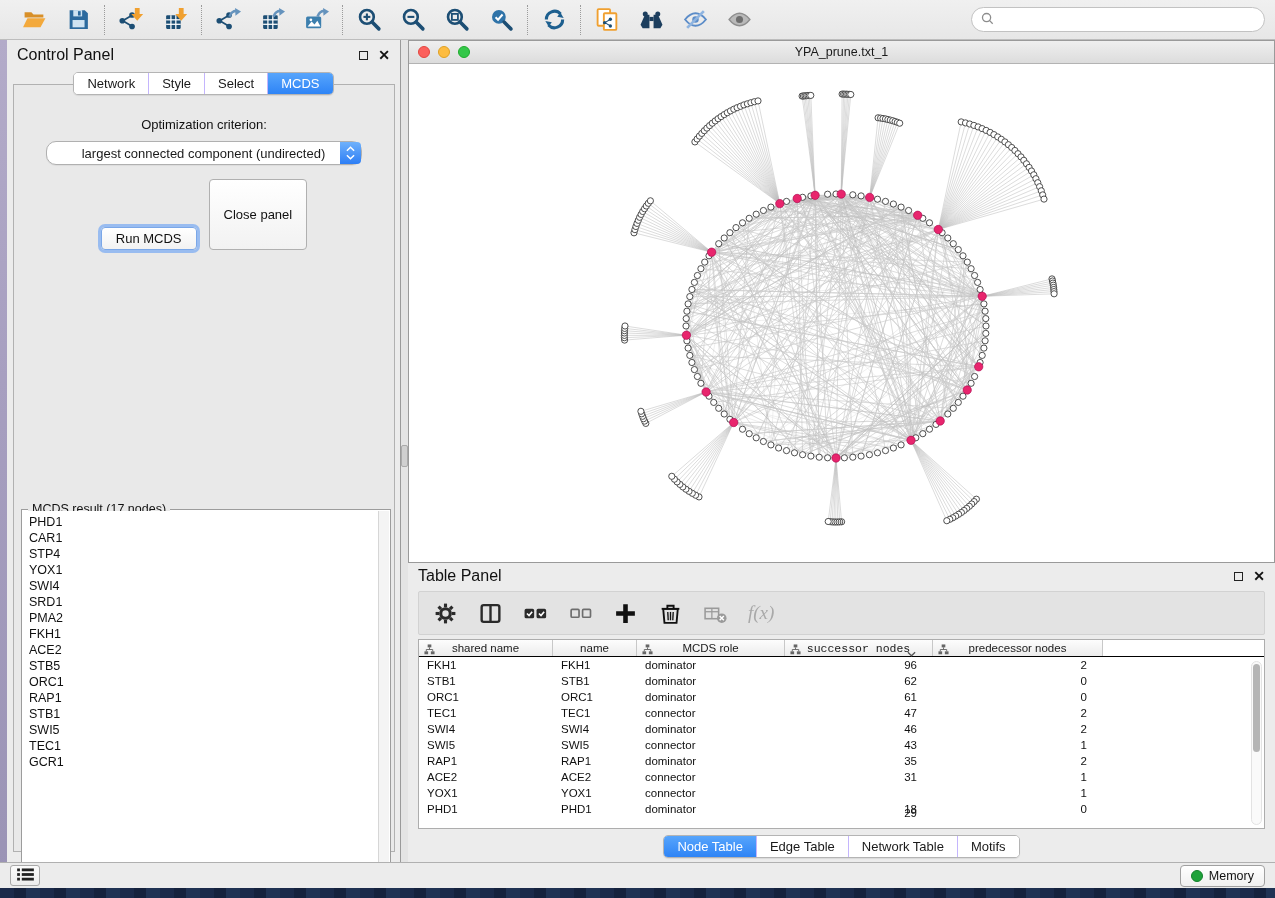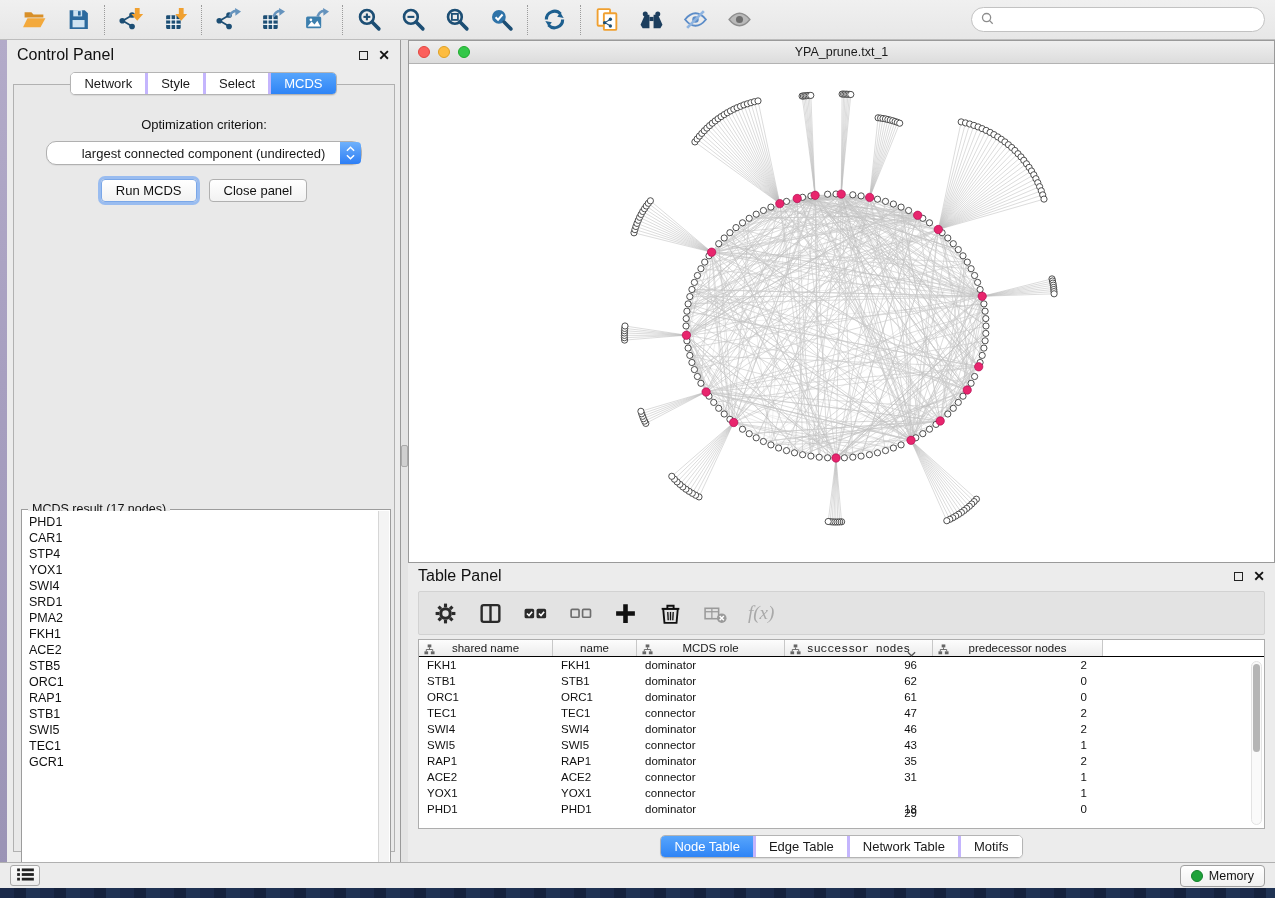--- a/index.html
+++ b/index.html
@@ -33,37 +33,37 @@
   .win-btns { margin-left:auto; display:flex; align-items:center; gap:10px; }
   .float-btn { width:9px; height:9px; border:1.5px solid #222; display:inline-block; background:transparent; }
   .close-btn { font-size:14px; font-weight:bold; color:#111; line-height:10px; }
   .cp-tabs { position:absolute; left:0; top:32px; width:100%; display:flex; justify-content:center; z-index:3; }
   .cp-body { position:absolute; left:6px; top:44px; width:382px; height:768px;
     border:1px solid #b1b1b1; background:#e9e9e9; }
 
   
   .seg { display:inline-flex; background:#fff; border:1px solid #b4b4b4; border-radius:5px; overflow:hidden;
     box-shadow:0 1px 1px rgba(0,0,0,.08); }
-  .seg-btn { padding:3px 13px; font-size:13px; color:#1a1a1a; background:#fff; border-right:3px solid #c4b5fd;
+  .seg-btn { padding:3px 13px; font-size:13px; color:#1a1a1a; background:#fff; border-right:1px solid #c4b5fd;
     cursor:default; white-space:nowrap; }
   .seg-btn:last-child { border-right:none; }
   .seg-btn.active { background:linear-gradient(#57a5fc,#2e84f6); color:#fff; }
 
   .opt-label { text-align:center; margin-top:32px; font-size:13px; color:#111; }
   .dropdown { margin:9px auto 0; width:316px; height:24px; background:#fff; border:1px solid #b0b0b0;
     border-radius:10px; display:flex; align-items:center; position:relative;
     box-shadow:0 1px 1px rgba(0,0,0,.06); }
   .dropdown .dd-text { flex:1; text-align:center; font-size:13px; padding-left:20px; white-space:nowrap; }
   .dd-cap { width:21px; height:22px; margin:0; border-radius:0 4px 4px 0;
     background:linear-gradient(#6fb1fb,#2d7ef5); display:flex; flex-direction:column;
     align-items:center; justify-content:center; gap:2px; }
   .btn-row { margin-top:14px; display:flex; justify-content:center; gap:12px; }
   .mac-btn { background:linear-gradient(#ffffff,#f2f2f2); border:1px solid #b0b0b0; border-radius:4px;
     padding:3px 14px; font-size:13px; color:#111; cursor:default; font-family:"Liberation Sans",sans-serif; }
-  .mac-btn.focused { box-shadow:0 0 0 3px rgba(110,165,245,.65); border-color:#7aa7e8; }
+  .mac-btn.focused { box-shadow:0 0 0 3px rgba(110,165,245,.65); border-color:#7aa7e8;margin-top:48px; }
 
   .fieldset { position:absolute; left:7px; top:424px; width:370px; height:368px;
     border:1px solid #9c9c9c; background:#fff; }
   .fieldset .legend { position:absolute; left:6px; top:-8px; background:#e9e9e9; padding:0 4px;
     font-size:12.5px; color:#111; }
   .mcds-list { position:absolute; inset:1px 12px 1px 1px; overflow:hidden; background:#fff; padding:3px 0 0 6px; }
   .mcds-item { font-size:12.5px; line-height:16px; color:#111; }
   .list-scroll { position:absolute; right:1px; top:1px; bottom:1px; width:11px; background:#f4f4f4; border-left:1px solid #d6d6d6; }
 
   

